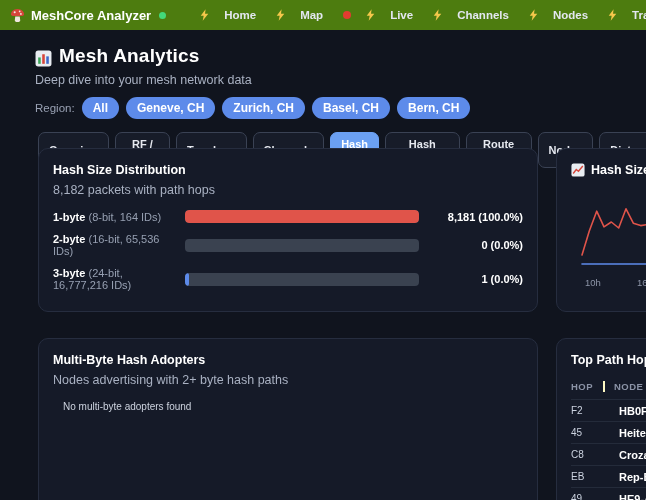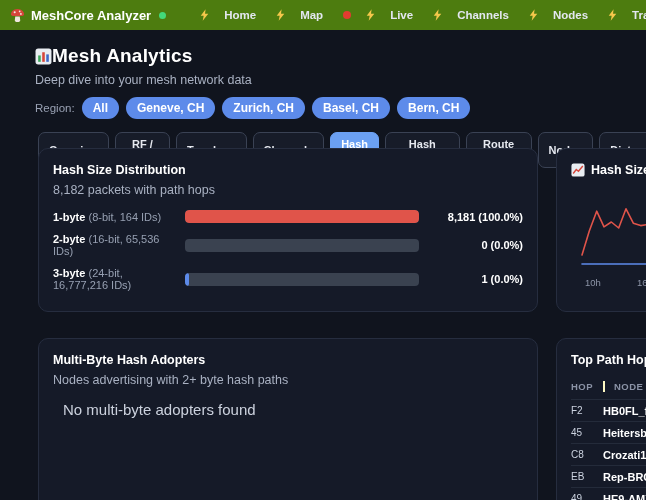--- a/index.html
+++ b/index.html
@@ -25,21 +25,21 @@
   .status-dot { width: 7px; height: 7px; border-radius: 50%; background: #43d97a; margin-left: 2px; }
   .nav-items { display: flex; align-items: center; gap: 4px; margin-left: 26px; }
   .nav-item {
     display: flex; align-items: center; gap: 15px;
     padding: 5px 8px; border-radius: 6px;
     font-size: 11.5px; font-weight: 600; color: #e3e7f0; cursor: pointer;
   }
   .nav-dot { width: 8px; height: 8px; border-radius: 50%; background: #e23b30; }
   
   .page-header { padding: 15px 0 0 35px; }
-  .page-title { display: flex; align-items: center; }
+  .page-title { display: flex; align-items: flex-end; gap: 7px; }
   .page-title h1 { font-size: 19px; font-weight: bold; letter-spacing: 0.2px; }
   .page-subtitle { font-size: 12.5px; color: #a9b1c2; margin-top: 6px; }
   .region-row { display: flex; align-items: center; gap: 7px; margin-top: 10px; }
   .region-label { font-size: 11.5px; color: #99a1b3; }
   .region-pill {
     background: #5d8bea; color: #fff; border: none;
     font-size: 12px; font-weight: 600;
     padding: 4px 11px; border-radius: 999px; cursor: pointer;
     font-family: "Liberation Sans", sans-serif;
   }
@@ -79,33 +79,33 @@
   .bar-fill { height: 100%; border-radius: 4px; }
   .dist-value { width: 96px; flex: none; text-align: right; font-size: 11px; font-weight: bold; color: #fff; }
   
   .trend-title { display: flex; align-items: center; gap: 6px; }
   .trend-chart-wrap { position: absolute; left: 24px; top: 52px; }
   .trend-svg polyline { fill: none; stroke-width: 1.6; stroke-linejoin: round; stroke-linecap: round; }
   .tick { position: absolute; top: 128px; font-size: 9.5px; color: #8d95a8; }
   .tick-0 { left: 28px; }
   .tick-1 { left: 80px; }
   
-  .empty-msg { margin: 14px 0 0 10px; font-size: 15px; color: #ccd2de; }
+  .empty-msg { margin: 14px 0 0 10px; font-size: 10px; color: #ccd2de; }
   
   .hops-table { margin-top: 10px; }
   .hops-head { display: flex; align-items: center; padding: 4px 0 7px 0; }
   .hops-head .col-hop {
     width: 30px; font-size: 9.5px; font-weight: bold; color: #8b93a6; letter-spacing: 0.5px;
   }
   .hops-head .col-node {
     font-size: 9.5px; font-weight: bold; color: #8b93a6; letter-spacing: 0.5px;
     border-left: 2px solid #fef9c3; padding-left: 9px; margin-left: 2px;
   }
   .hops-row { display: flex; align-items: center; height: 22px; border-top: 1px solid #242b3a; cursor: pointer; }
-  .hops-row .hop-code { width: 32px; font-size: 10px; color: #ccd3e0; flex: none; }
+  .hops-row .hop-code { width: 48px; font-size: 10px; color: #ccd3e0; flex: none; }
   .hops-row .node-name { font-size: 11px; font-weight: bold; color: #fff; white-space: nowrap; }
 </style>
 </head>
 <body>
 
 <div class="topnav">
   <div class="brand">
     <svg width="15" height="15" viewBox="0 0 16 16">
       <path d="M8 1 C3.5 1 1 4.2 1 6.6 C1 7.8 2 8.4 3.2 8.4 L12.8 8.4 C14 8.4 15 7.8 15 6.6 C15 4.2 12.5 1 8 1 Z" fill="#d6453a"></path>
       <circle cx="5" cy="4.6" r="1.1" fill="#f3e9e4"></circle>

